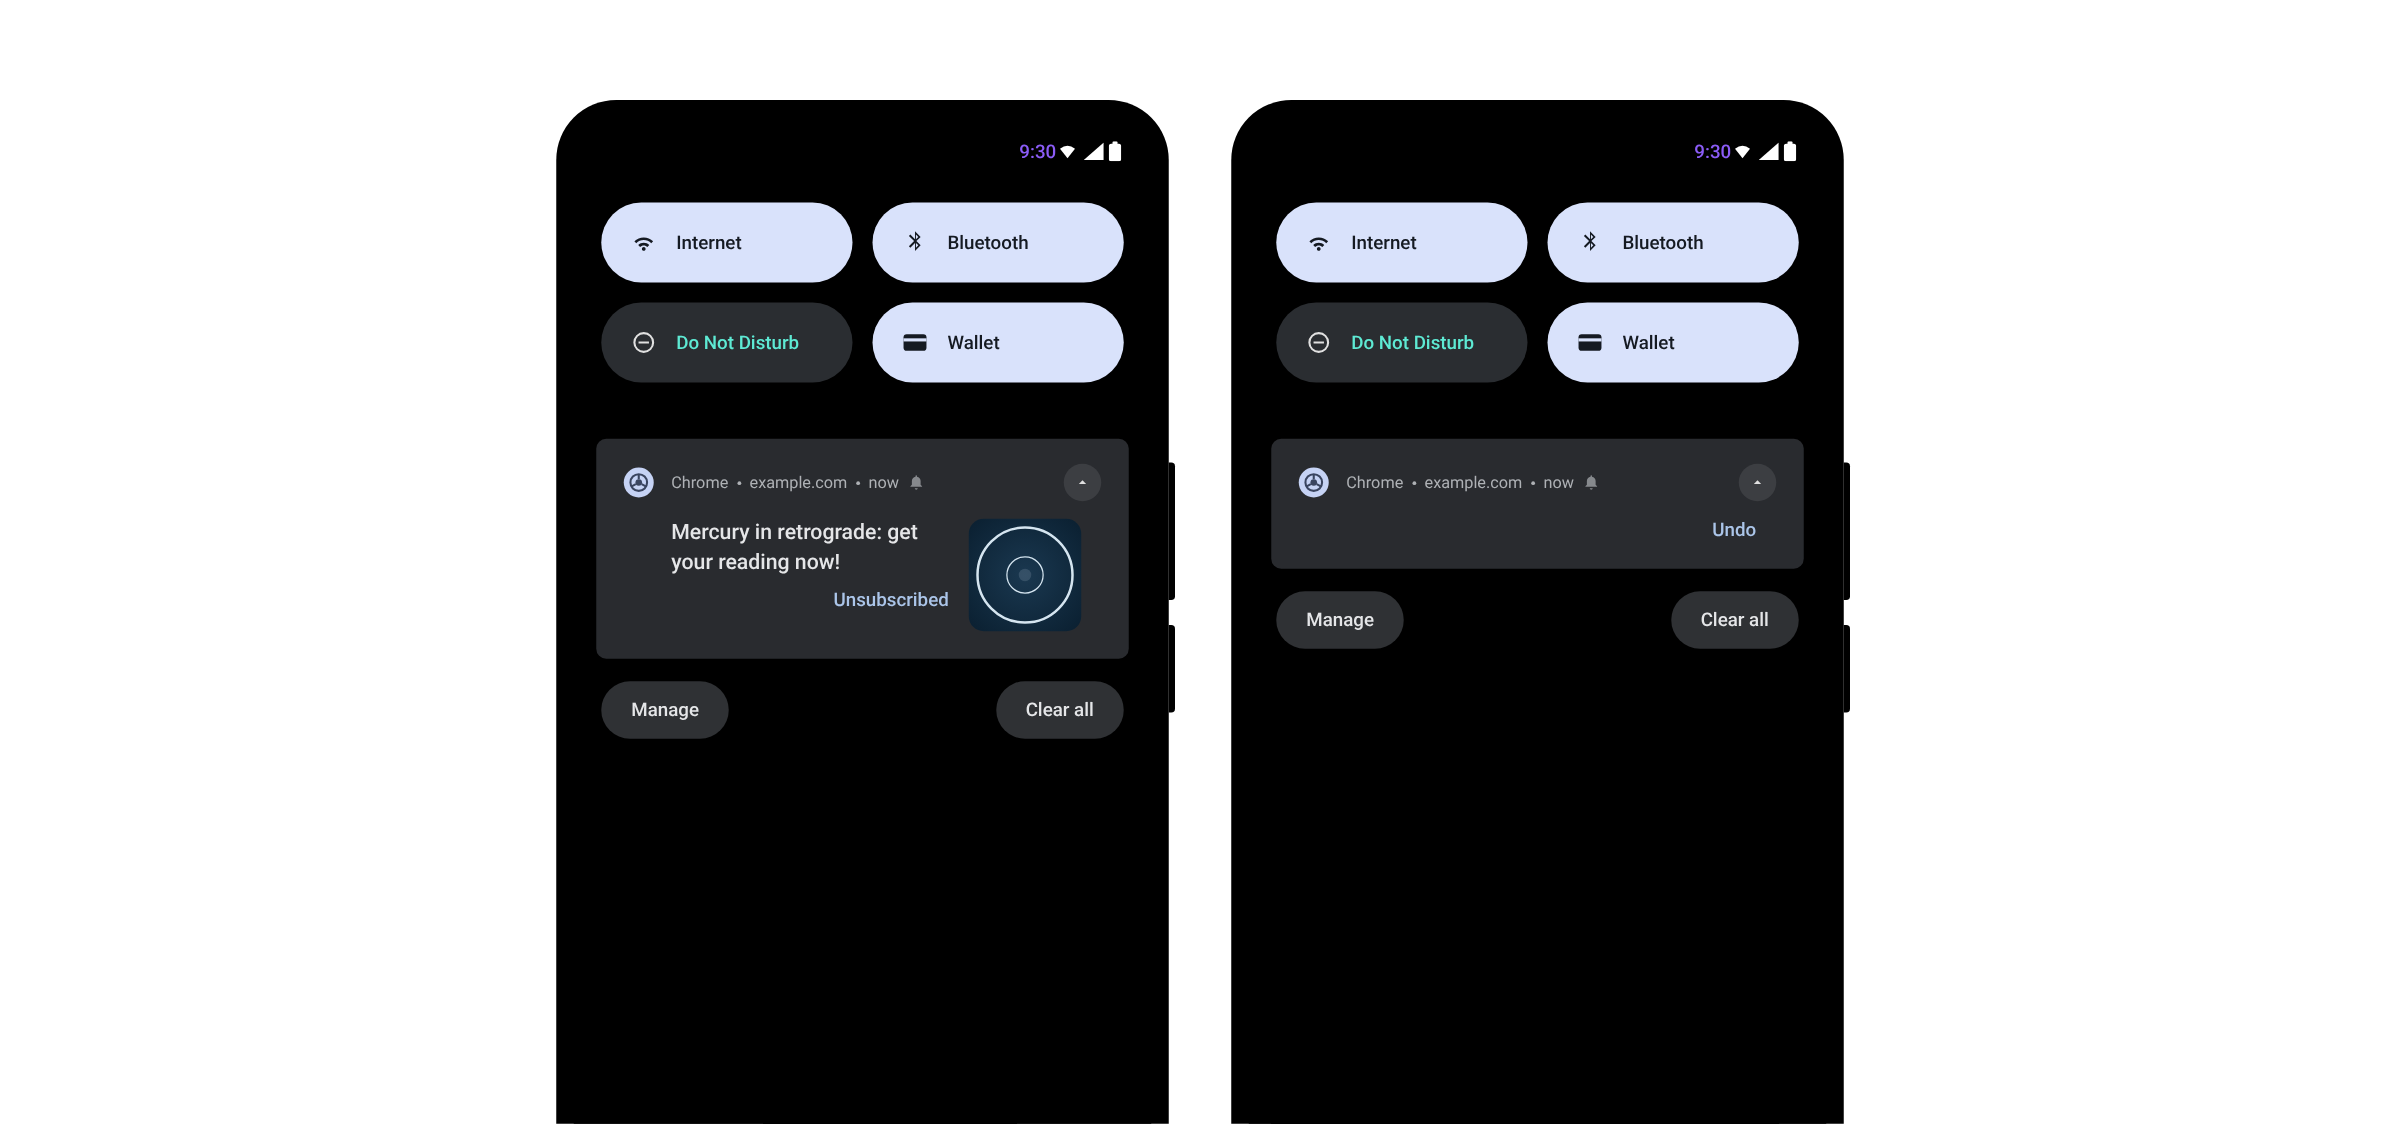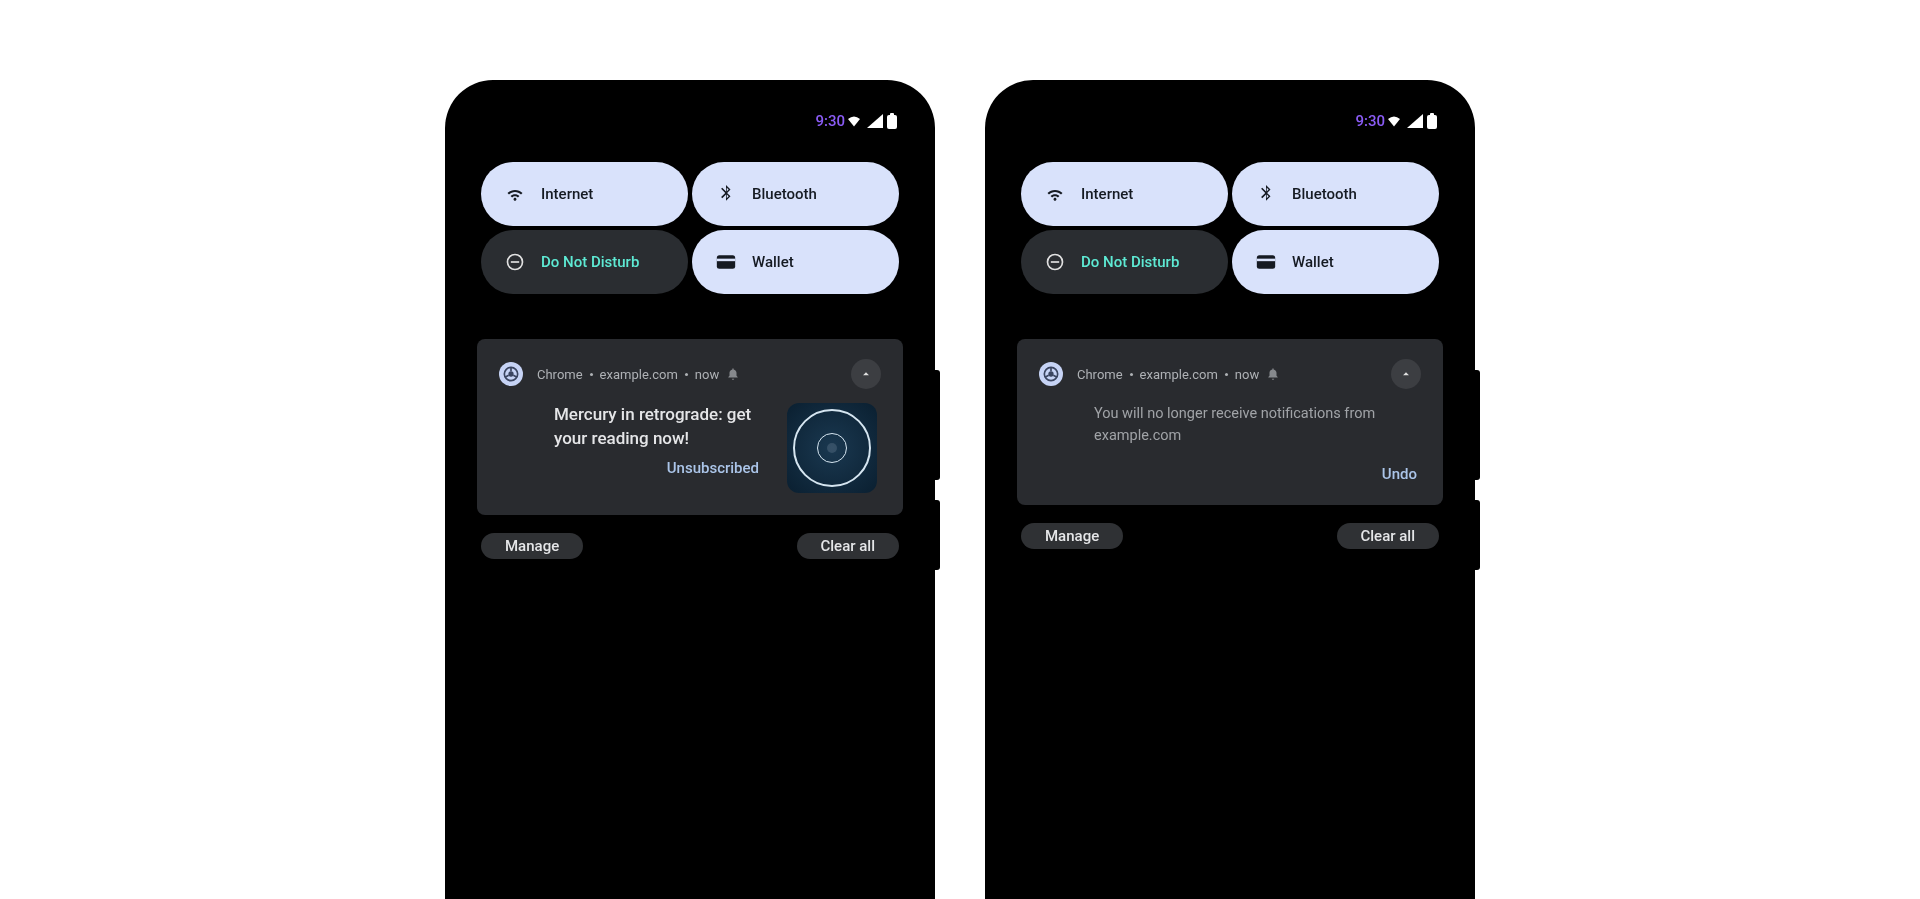--- a/index.html
+++ b/index.html
@@ -55,21 +55,21 @@
     justify-content: flex-end;
     align-items: center;
     padding: 18px 24px 10px;
     color: #8b5cf6;
   }
   .status-time { font-size: 15px; font-weight: 500; }
   .status-icons { display: flex; gap: 4px; align-items: center; }
   .qs-grid {
     display: grid;
     grid-template-columns: 1fr 1fr;
-    gap: 4px;
+    gap: 16px;
     padding: 22px 22px 10px;
   }
   .qs-tile {
     display: flex;
     align-items: center;
     gap: 16px;
     padding: 22px 24px;
     border-radius: 999px;
     font-size: 15px;
     font-weight: 500;
@@ -102,23 +102,22 @@
   .dot { width: 3px; height: 3px; border-radius: 50%; background: #aeb1b5; }
   .bell-icon { width: 14px; height: 14px; opacity: 0.7; }
   .expand-btn {
     width: 30px; height: 30px; border-radius: 50%;
     background: #3c3e42;
     display: flex; align-items: center; justify-content: center;
     cursor: pointer;
   }
   .notif-body {
     display: flex;
-    padding: 6px 26px 22px 60px;
-    gap: 28px;
-    margin-left: 17px;
+    padding: 6px 38px 22px 60px;
+    gap: 16px;
   }
   .notif-text { flex: 1; }
   .notif-title {
     color: #e5e6e8;
     font-size: 17px;
     font-weight: 500;
     line-height: 1.4;
     margin-bottom: 8px;
   }
   .notif-subtitle {
@@ -161,21 +160,21 @@
     border-radius: 50%;
   }
   .button-row {
     display: flex;
     justify-content: space-between;
     padding: 18px 4px;
   }
   .pill-btn {
     background: #2f3134;
     color: #e5e6e8;
-    padding: 4px 24px;
+    padding: 14px 24px;
     border-radius: 999px;
     font-size: 15px;
     font-weight: 500;
     cursor: pointer;
     text-align: right;
   }
   svg { display: block; }
 </style>
 </head>
 <body>
@@ -356,21 +355,20 @@
               </svg>
           </div>
           <div class="expand-btn">
             <svg width="14" height="14" viewBox="0 0 24 24">
                 <path fill="#e0e0e0" d="M7 14l5-5 5 5z"></path>
               </svg>
           </div>
         </div>
         <div class="notif-body">
           <div class="notif-text">
-            <div class="notif-subtitle">You will no longer receive notifications from example.com</div>
             <div class="notif-action">Undo</div>
           </div>
         </div>
       </div>
 
       <div class="button-row">
         <div class="pill-btn">Manage</div>
         <div class="pill-btn">Clear all</div>
       </div>
     </div>

